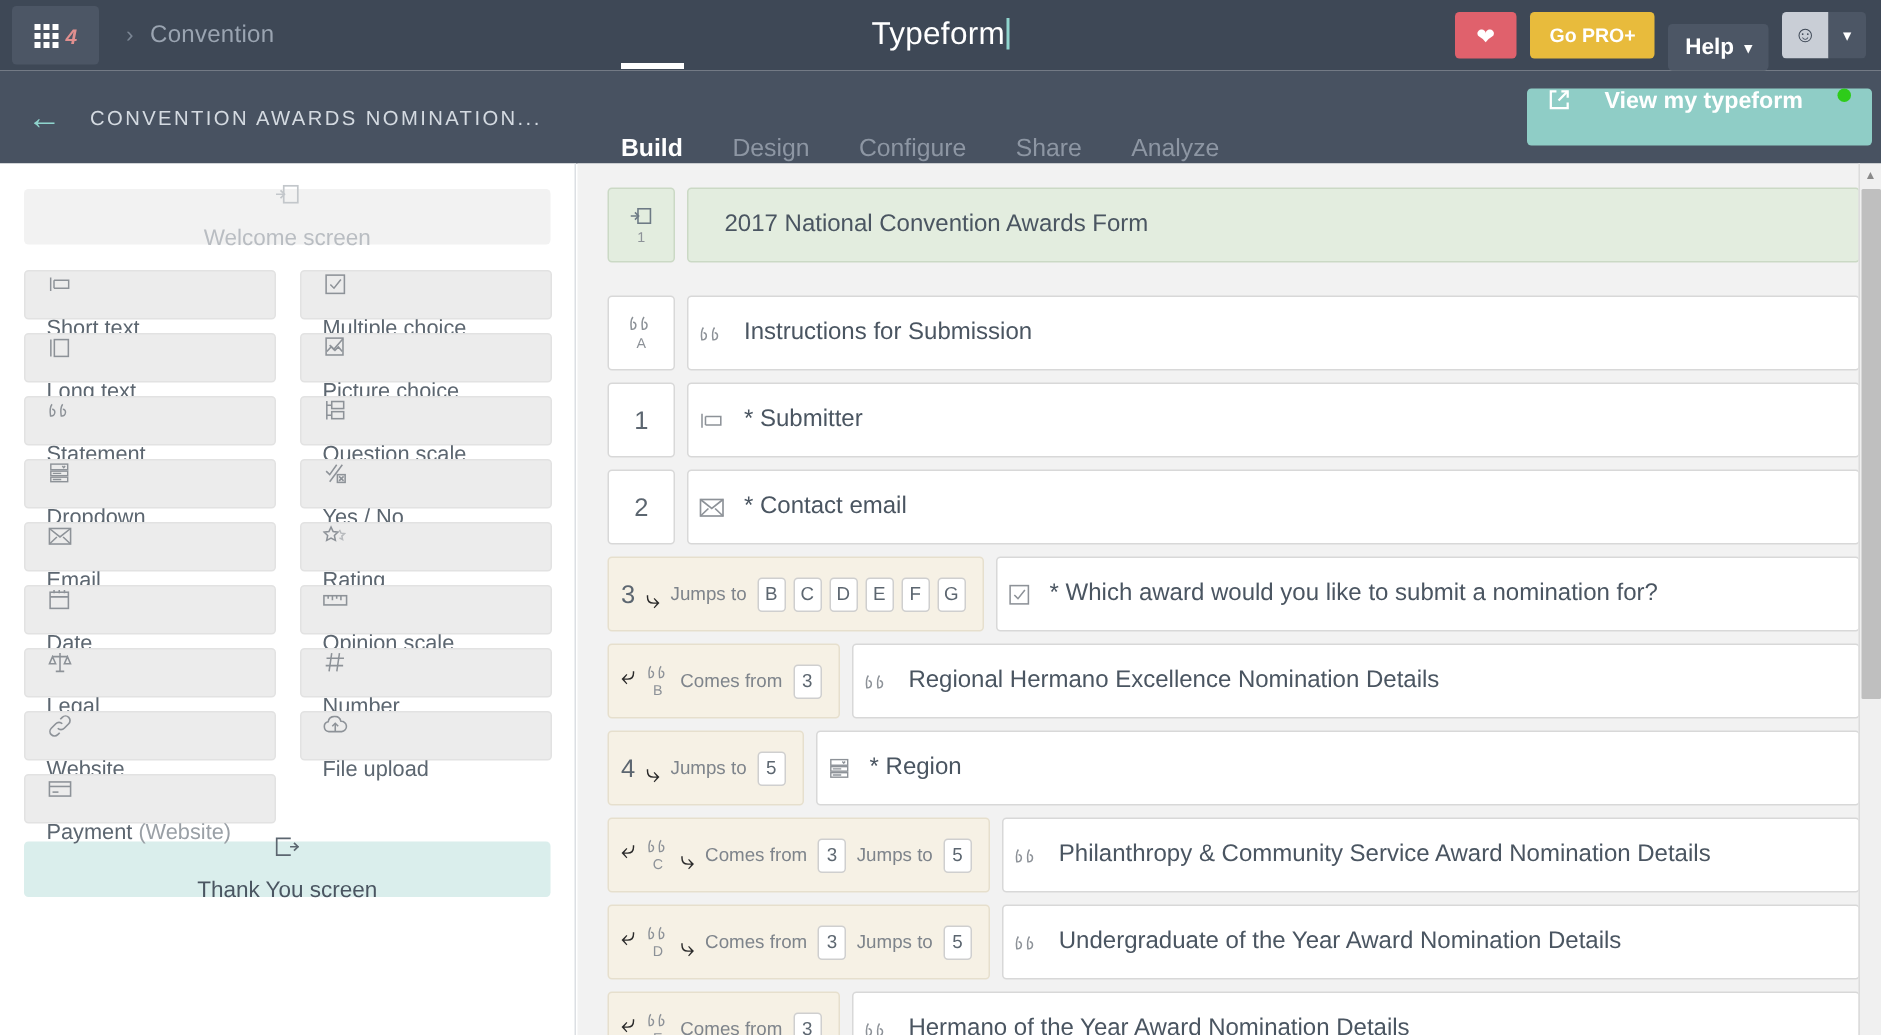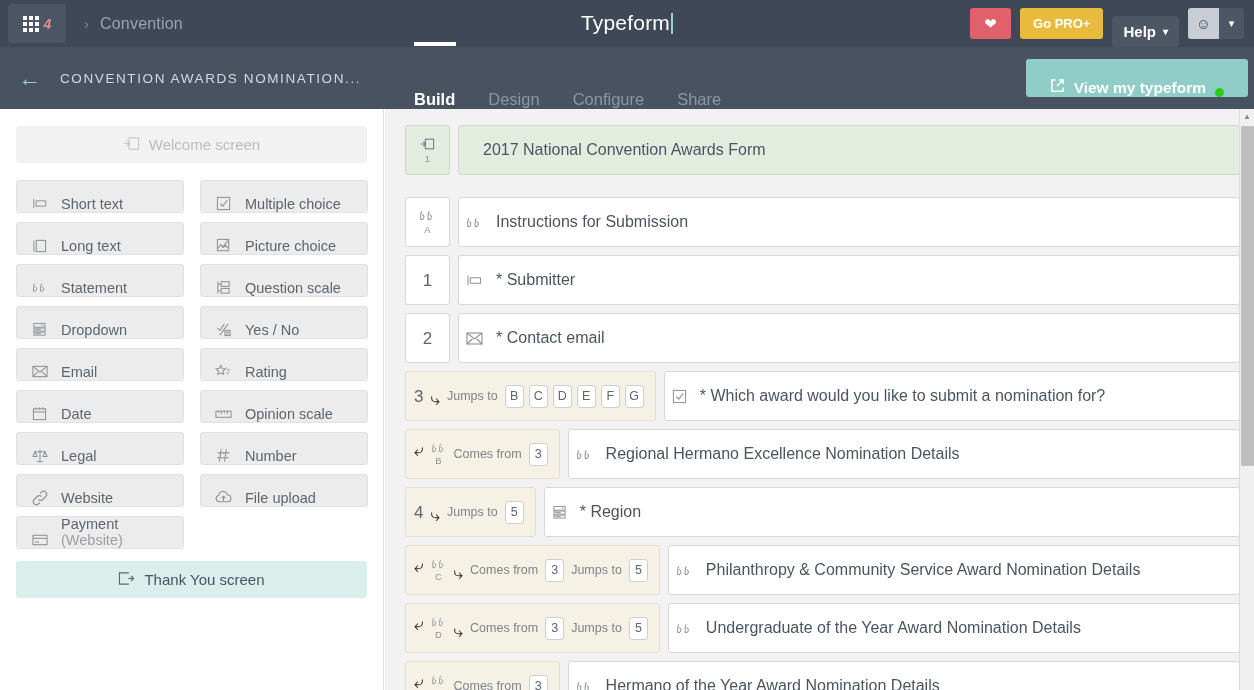--- a/index.html
+++ b/index.html
@@ -75,44 +75,44 @@
   .tabs { position: absolute; left: 414px; top: 0; height: 62px; display: flex; align-items: center; gap: 33px; }
   .tab { color: #8d96a3; font-size: 16.5px; cursor: pointer; position: relative; height: 62px;
     display: flex; align-items: flex-end; }
   .tab.active { color: #ffffff; font-weight: bold; }
   .tab.active::before {
     content: ""; position: absolute; top: -5px; left: 50%; transform: translateX(-50%);
     width: 42px; height: 4px; background: #ffffff;
   }
   .view-btn {
     margin-left: auto; margin-right: 6px; height: 38px; background: #8fcdc6;
-    border-radius: 3px; display: flex; align-items: flex-end; gap: 9px;
-    padding: 0 24px; color: #fff; font-size: 15.5px; font-weight: bold; cursor: pointer;
+    border-radius: 3px; display: flex; align-items: flex-start; gap: 23px;
+    padding: 0 14px; color: #fff; font-size: 15.5px; font-weight: bold; cursor: pointer;
   }
   .live-dot { width: 9px; height: 9px; border-radius: 50%; background: #2ecc1a; }
 
   
   .sidebar {
     position: absolute; top: 109px; left: 0;
     width: 384px; height: 581px;
     background: #ffffff; border-right: 1px solid #dcdfe3;
     padding: 17px 16px 0 16px;
     overflow: hidden;
   }
   .screen-btn {
     height: 37px; border-radius: 3px; display: flex; align-items: center;
-    justify-content: center; gap: 9px; font-size: 15px; margin-bottom: 17px;
+    justify-content: center; gap: 9px; font-size: 15px; margin-bottom: 17px; flex-direction: column;
   }
   .welcome-screen { background: #f2f2f2; color: #b9bdc2; cursor: default; }
   .thankyou-screen { background: #daeeec; color: #4a5561; cursor: pointer; margin-top: 12px; }
   .field-grid { display: grid; grid-template-columns: 168px 168px; gap: 9px 16px; }
   .field-btn {
     height: 33px; background: #ececec; border: 1px solid #e2e2e2; border-radius: 3px;
-    display: flex; align-items: flex-end; gap: 13px; padding-left: 14px;
-    font-size: 14.5px; color: #5c6670; cursor: pointer;
+    display: flex; align-items: flex-start; gap: 13px; padding-left: 14px;
+    font-size: 14.5px; color: #5c6670; cursor: pointer; flex-direction: column;
   }
   .field-btn .sub { color: #9aa0a6; }
   .ficon { width: 17px; height: 17px; display: flex; align-items: center; justify-content: center;
     color: #8d9298; flex: 0 0 17px; }
   .ficon svg { display: block; }
   .pay-wrap { grid-column: 1 / 2; }
 
   
   .canvas {
     position: absolute; top: 109px; left: 385px;
@@ -227,20 +227,23 @@
       </div>
     <div class="tab">
         <span>Design</span>
       </div>
     <div class="tab">
         <span>Configure</span>
       </div>
     <div class="tab">
         <span>Share</span>
       </div>
+    <div class="tab">
+        <span>Analyze</span>
+      </div>
   </div>
 
   <div class="view-btn">
     <span>
       <svg width="15" height="15" viewBox="0 0 16 16" fill="none" stroke="#fff" stroke-width="1.6">
         <path d="M6 2H2v12h12v-4"></path>
           <path d="M9.5 2H14v4.5"></path>
           <path d="M14 2L7.5 8.5"></path>
       </svg>
     </span>

